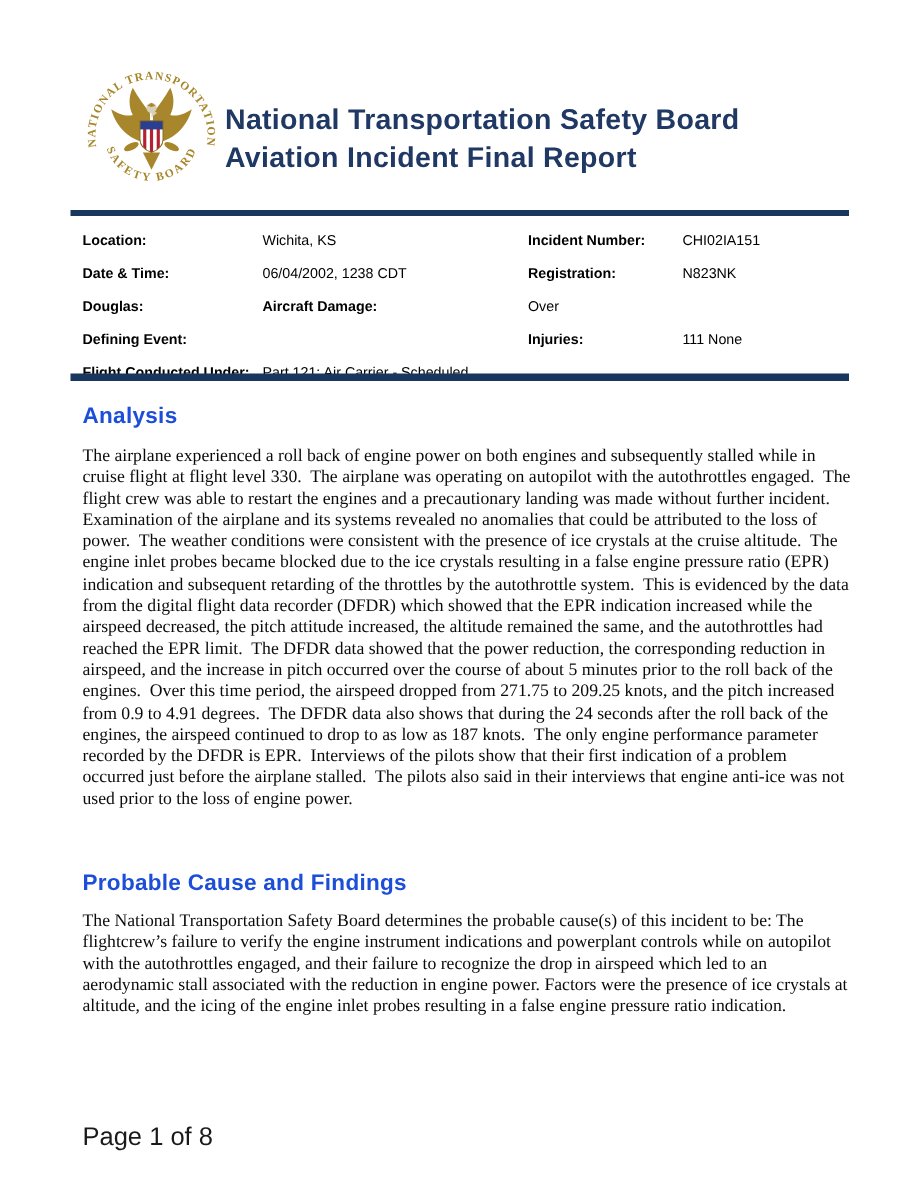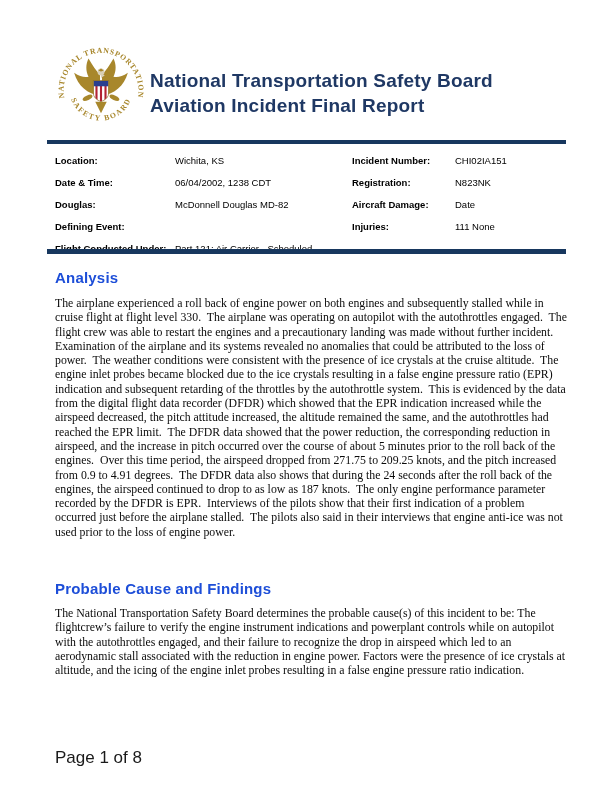--- a/index.html
+++ b/index.html
@@ -138,23 +138,22 @@
       <span class="field-value">CHI02IA151</span>
     </div>
     <div class="info-row">
       <span class="field-label">Date &amp; Time:</span>
       <span class="field-value">06/04/2002, 1238 CDT</span>
       <span class="field-label">Registration:</span>
       <span class="field-value">N823NK</span>
     </div>
     <div class="info-row">
       <span class="field-label">Douglas:</span>
-      <span class="field-value">McDonnell Douglas MD-82</span>
       <span class="field-label">Aircraft Damage:</span>
-      <span class="field-value">Date</span>
+      <span class="field-value">Over</span>
     </div>
     <div class="info-row">
       <span class="field-label">Defining Event:</span>
       <span class="field-value"></span>
       <span class="field-label">Injuries:</span>
       <span class="field-value">111 None</span>
     </div>
     <div class="info-row">
       <span class="field-label">Flight Conducted Under:</span>
       <span class="field-value">Part 121: Air Carrier - Scheduled</span>

